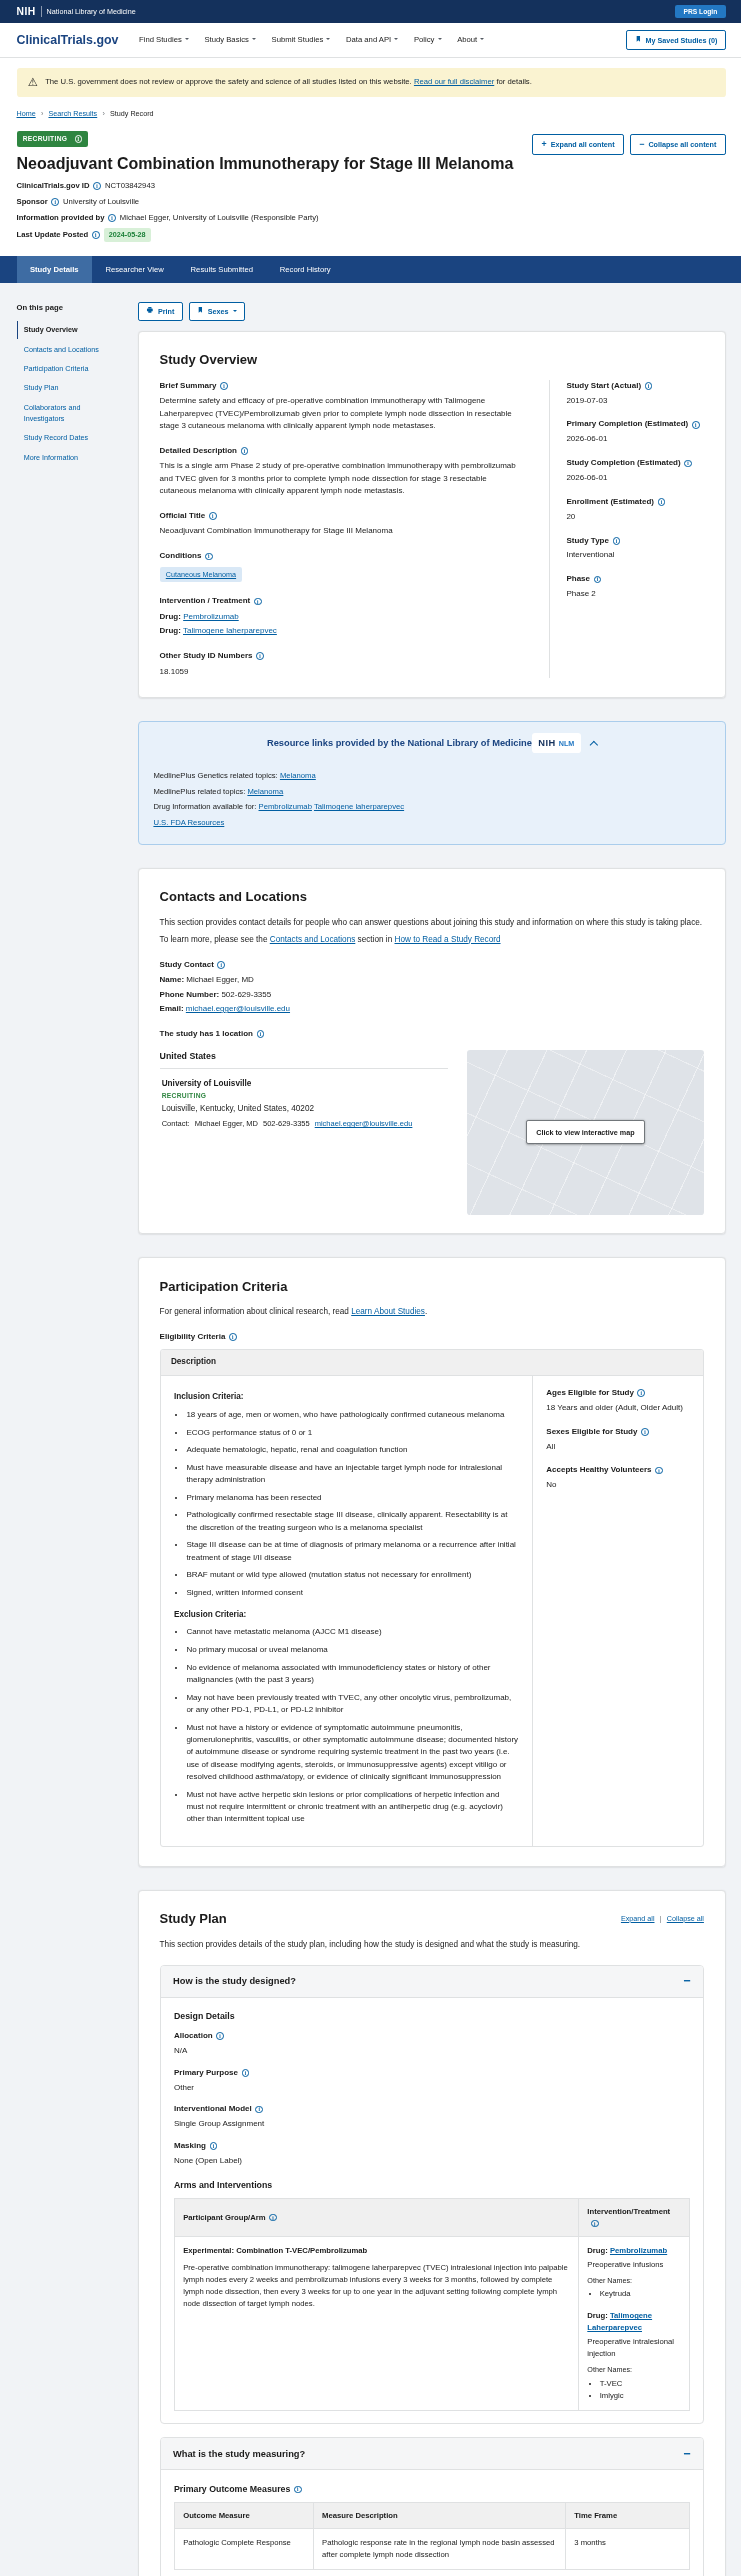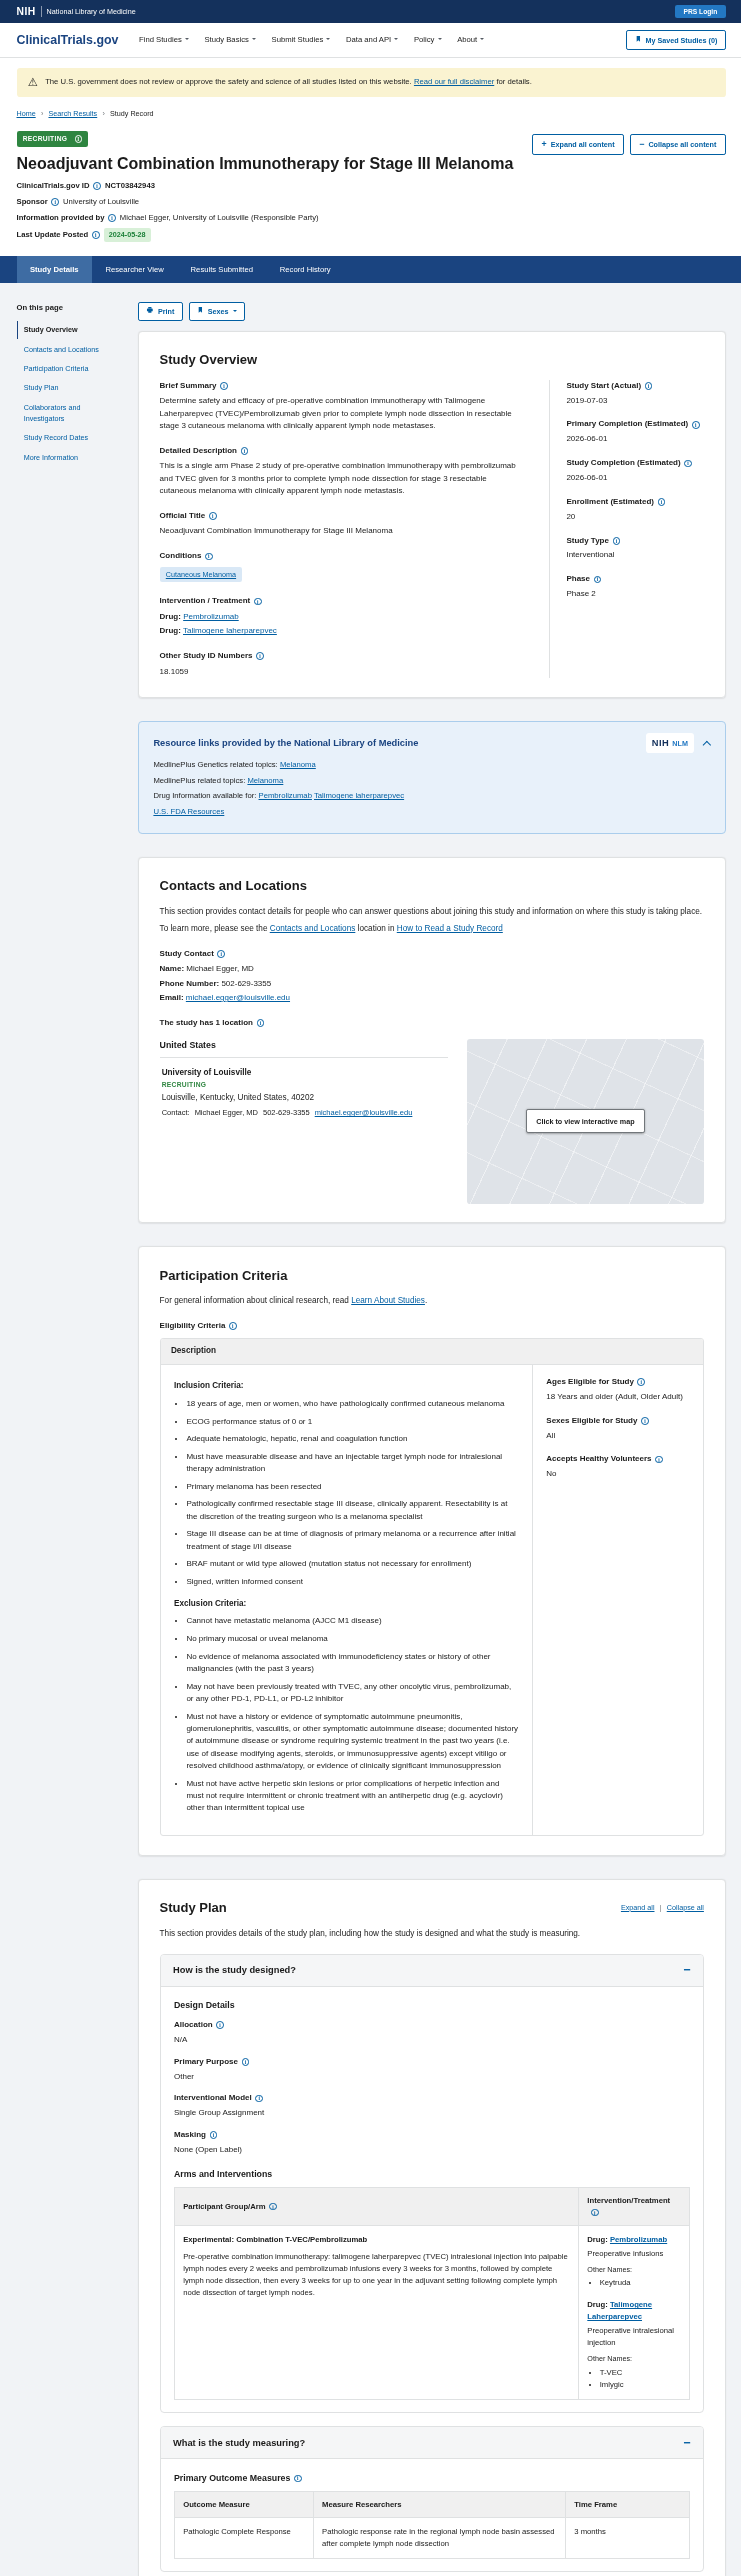--- a/index.html
+++ b/index.html
@@ -30,21 +30,21 @@
 .alert-text{font-size:7.7px}
 .breadcrumb{margin-top:10.3px;font-size:7.2px;display:flex;gap:5.2px;align-items:center}
 .breadcrumb .sep{color:#71767a}
 .breadcrumb .current{color:#1b1b1b}
 .title-row{display:flex;justify-content:space-between;align-items:flex-start;margin-top:12.4px}
 .status-badge{display:inline-flex;align-items:center;gap:3.6px;background:#2e8540;color:#fff;font-size:6.7px;font-weight:bold;letter-spacing:0.3px;padding:2.6px 6.2px;border-radius:2.1px;text-transform:uppercase}
 h1{font-size:16px;margin:7.2px 0 6.2px;max-width:505px;line-height:1.25}
 .meta{margin-top:4.1px;font-size:7.7px;display:flex;align-items:center;flex-wrap:wrap}
 .mlabel{font-weight:bold}
 .mval{margin-left:4.1px}
-.mval.b{font-weight:bold}
+.mval.b{font-weight:normal}
 .chip-green{background:#d8f0d8;color:#1a7f37;font-weight:bold;padding:1px 5.2px;border-radius:2.1px;font-size:7.2px;display:inline-block}
 .title-actions{display:flex;gap:6.2px;margin-top:3.1px}
 .outline-btn{display:inline-flex;align-items:center;gap:4.1px;background:#fff;border:1px solid #005ea2;color:#005ea2;border-radius:2.1px;padding:4.6px 8.2px;font-size:7.2px;font-weight:bold}
 .btn-ico{font-size:8.8px;font-weight:bold;line-height:1}
 .caret-dn{display:inline-block;border:2.1px solid transparent;border-top-color:#005ea2;margin-top:2.6px}
 
 .ii{display:inline-flex;align-items:center;justify-content:center;width:7.7px;height:7.7px;border:0.5px solid #005ea2;border-radius:50%;color:#005ea2;font-size:5.2px;margin-left:3.6px;flex:none;cursor:pointer}
 .ii::before{content:"i";font-family:"Liberation Serif",serif;font-weight:bold}
 .ii.wh{border-color:#fff;color:#fff}
 
@@ -71,21 +71,21 @@
 
 .ov-grid{display:grid;grid-template-columns:1fr 155px;gap:27px;min-height:278px}
 .ov-left .flabel:first-child{margin-top:0}
 .ov-right{border-left:0.5px solid #dfe1e2;padding-left:16.5px}
 .chip{display:inline-block;background:#d9e8f6;color:#005ea2;padding:2.1px 6.2px;border-radius:2.1px;font-size:7.2px;text-decoration:underline;margin:1px 3.1px 1px 0}
 .iv-list{list-style:none}
 .iv-list li{margin:2.1px 0;font-size:8px}
 .iv-kind{font-weight:bold}
 
 .resource-box{background:#e8f1fa;border:0.5px solid #aacdec;border-radius:4.1px;padding:11.3px 14.4px;margin-bottom:23px}
-.res-head{display:flex;justify-content:space-between;align-items:center;margin-bottom:6px}
+.res-head{display:flex;justify-content:center;align-items:center;margin-bottom:17px}
 .res-title{font-size:9.3px;font-weight:bold;color:#1a4480}
 .res-right{display:flex;align-items:center;gap:10.3px}
 .nlm-logo{background:#fff;border-radius:3.1px;padding:3.1px 6.2px;display:inline-flex;align-items:center;gap:3.1px}
 .nlm-logo b{color:#14315c;font-size:9.3px;letter-spacing:0.5px}
 .nlm-logo span{color:#2378c3;font-weight:bold;font-size:7.2px}
 .chev{width:5.7px;height:5.7px;border-left:1.5px solid #005ea2;border-top:1.5px solid #005ea2;transform:rotate(45deg);display:inline-block;margin-top:2.6px;cursor:pointer}
 .res-links p{margin:3.6px 0;font-size:7.7px}
 
 .kv{font-size:8px;margin:2.1px 0}
 .kv b{font-weight:bold}
@@ -386,21 +386,21 @@
           <p><a>U.S. FDA Resources</a></p>
         </div>
       </div>
 
       <section class="card">
         <h2 class="sec-h">Contacts and Locations</h2>
         <p class="intro">This section provides contact details for people who can answer questions about joining this study and information on where this study is taking place.</p>
         <p class="intro">
           <span>To learn more, please see the</span>
           <a>Contacts and Locations</a>
-          <span>location in</span>
+          <span>section in</span>
           <a>How to Read a Study Record</a>
         </p>
         <div class="flabel">
             <span>Study Contact</span>
             <span class="ii"></span>
           </div>
         <p class="kv"><b>Name:</b> <span>Michael Egger, MD</span></p>
         <p class="kv"><b>Phone Number:</b> <span>502-629-3355</span></p>
         <p class="kv"><b>Email:</b> <a>michael.egger@louisville.edu</a></p>
         <div class="flabel">
@@ -594,21 +594,21 @@
           </div>
           <div class="acc-body">
             <div class="sub-label first">
                 <span>Primary Outcome Measures</span>
                 <span class="ii"></span>
               </div>
             <table class="tbl outcomes">
               <thead>
                 <tr>
                   <th>Outcome Measure</th>
-                  <th>Measure Researchers</th>
+                  <th>Measure Description</th>
                   <th>Time Frame</th>
                 </tr>
               </thead>
               <tbody>
                 <tr>
                   <td>Pathologic Complete Response</td>
                   <td>Pathologic response rate in the regional lymph node basin assessed after complete lymph node dissection</td>
                   <td>3 months</td>
                 </tr>
               </tbody>

